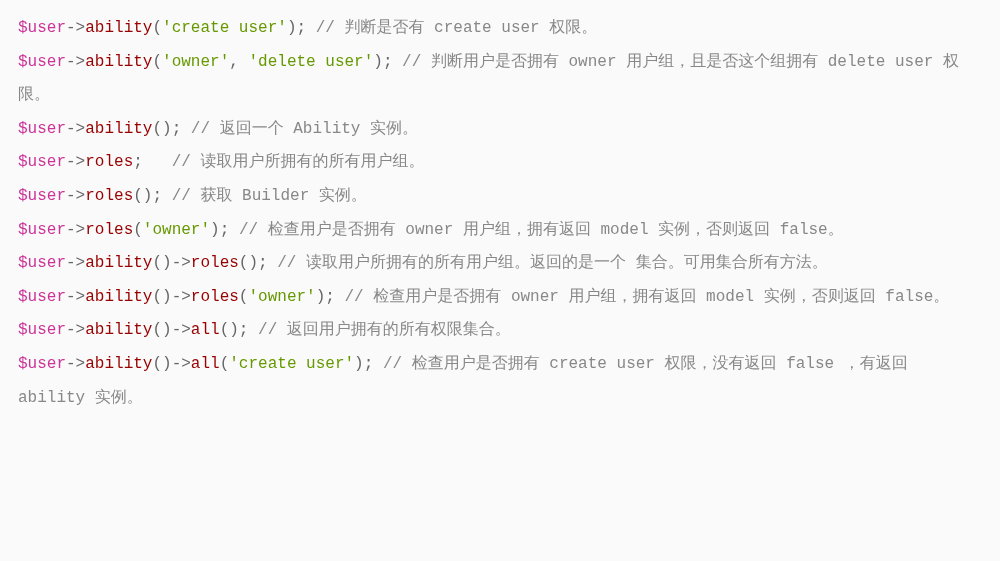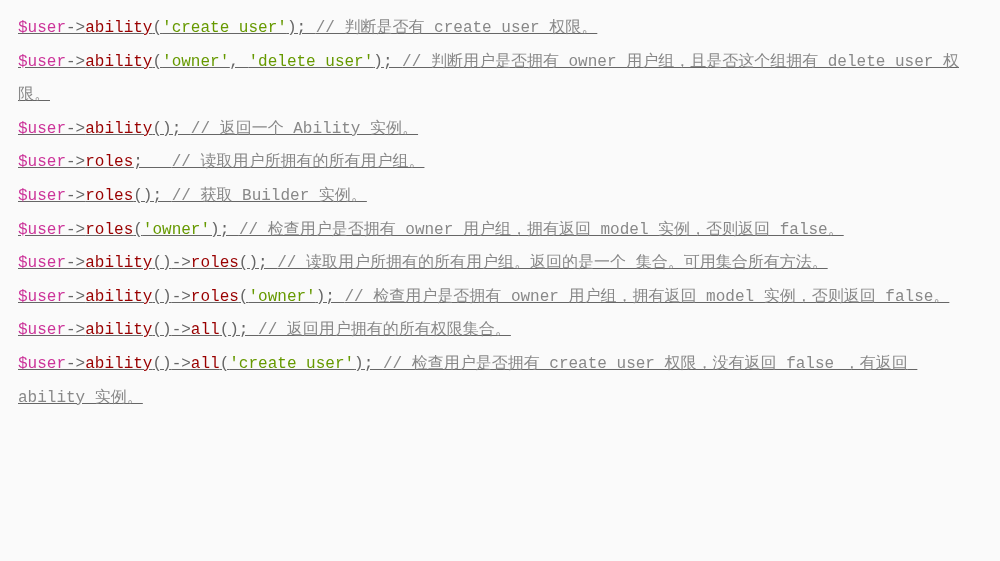--- a/index.html
+++ b/index.html
@@ -9,21 +9,20 @@
     font-family: Consolas, "Courier New", monospace;
     font-size: 16px;
     line-height: 2.1;
     color: #666;
     width: 1000px;
     box-sizing: border-box;
   }
   .code-block {
     white-space: pre-wrap;
     word-break: break-word;
-    text-decoration: underline;
   }
   .var   { color: #c39; }      
   .arrow { color: #666; }      
   .func  { color: #900; }      
   .punct { color: #666; }      
   .str   { color: #690; }      
   .com   { color: #888; }      
 </style>
 </head>
 <body>

